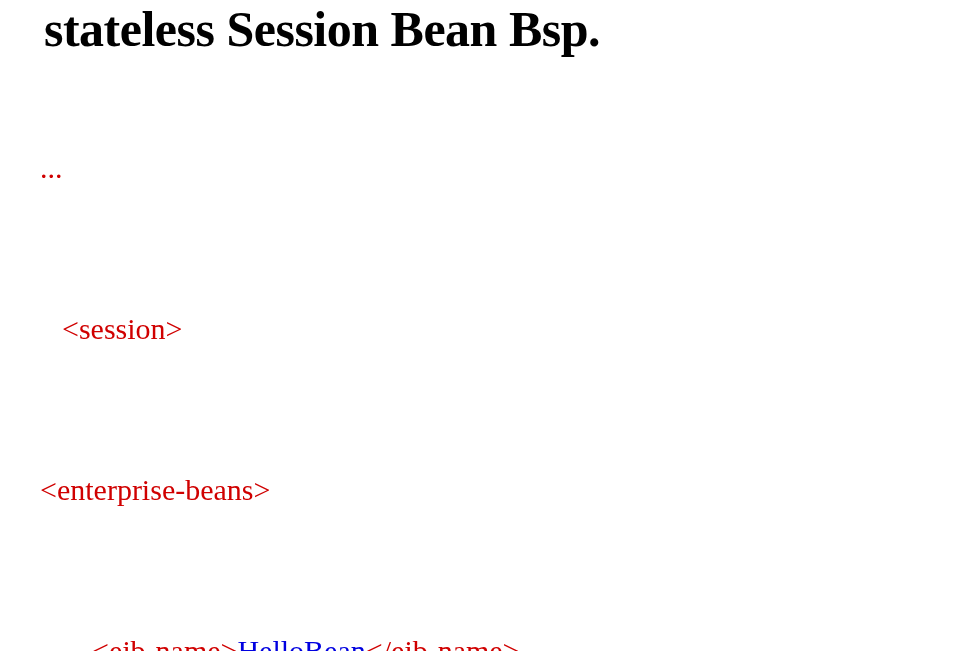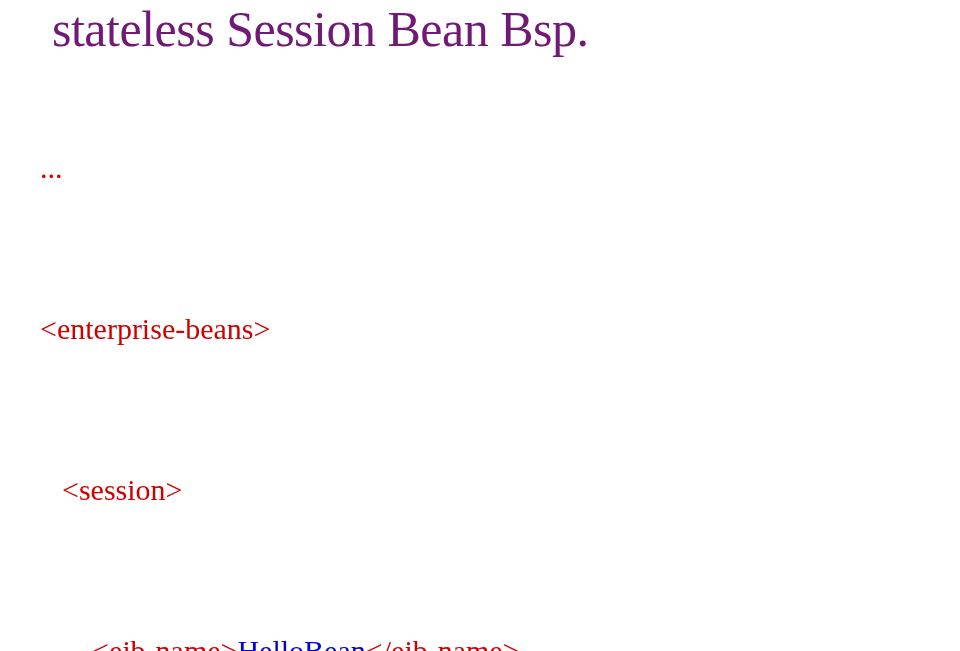--- a/index.html
+++ b/index.html
@@ -10,23 +10,23 @@
       width: 960px;
       height: 651px;
       overflow: hidden;
     }
     .slide {
       padding: 0 40px;
       box-sizing: border-box;
     }
     .title {
       font-size: 50px;
-      color: #701a75;
-      margin: 0 0 10px 12px;
-      font-weight: normal;
+      color: #000000;
+      margin: 0 0 10px 4px;
+      font-weight: bold;
       letter-spacing: -0.5px;
     }
     .code {
       font-size: 30px;
       line-height: 1.34;
       font-family: Georgia, 'Times New Roman', serif;
       white-space: pre;
     }
     .red { color: #d00000; }
     .blue { color: #0000e0; }
@@ -36,23 +36,23 @@
   </style>
 </head>
 <body>
 
 <div class="slide">
   <h1 class="title">stateless Session Bean Bsp.</h1>
 
   <div class="code">
     <span class="line red">...</span>
 
+    <span class="line red indent1">&lt;session&gt;</span>
+
     <span class="line red">&lt;enterprise-beans&gt;</span>
-
-    <span class="line red indent1">&lt;session&gt;</span>
 
     <span class="line indent2"><span class="red">&lt;ejb-name&gt;</span><span class="blue">HelloBean</span><span class="red">&lt;/ejb-name&gt;</span></span>
 
     
 
     
 
     
 
     

